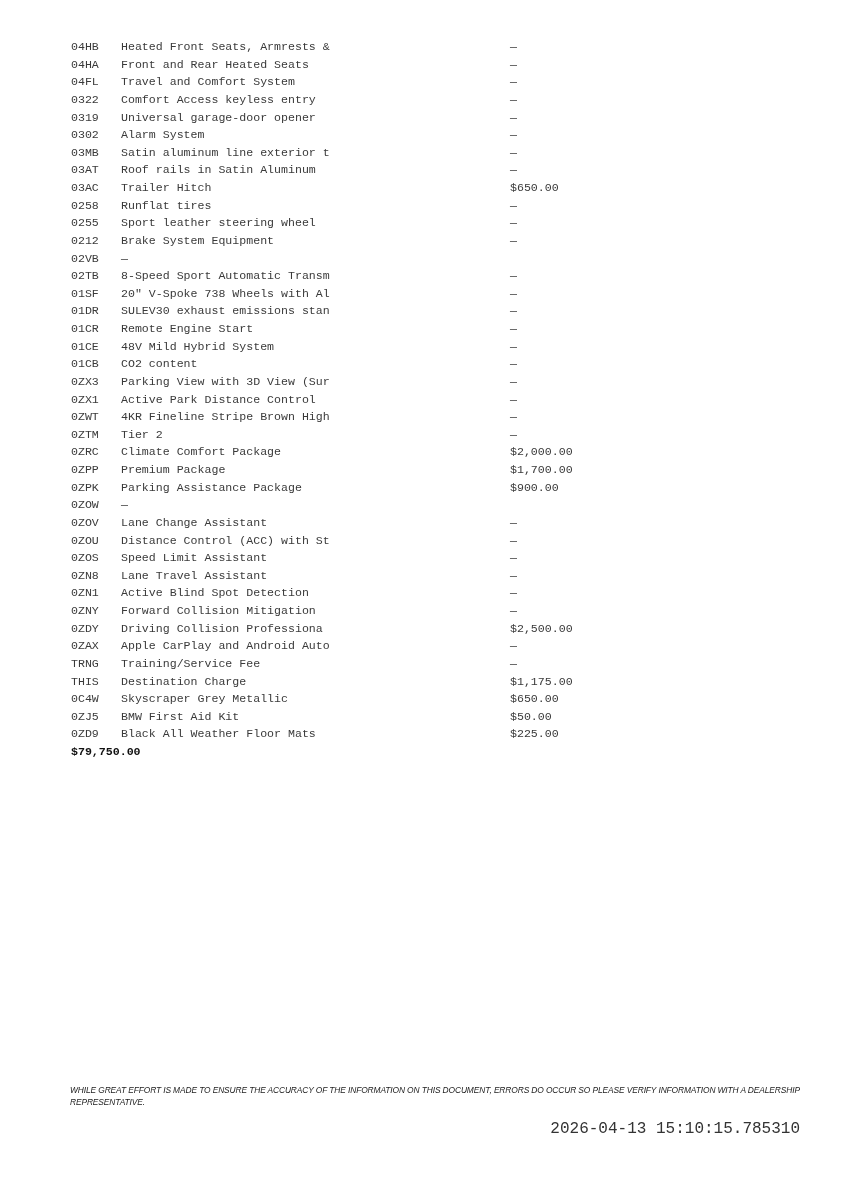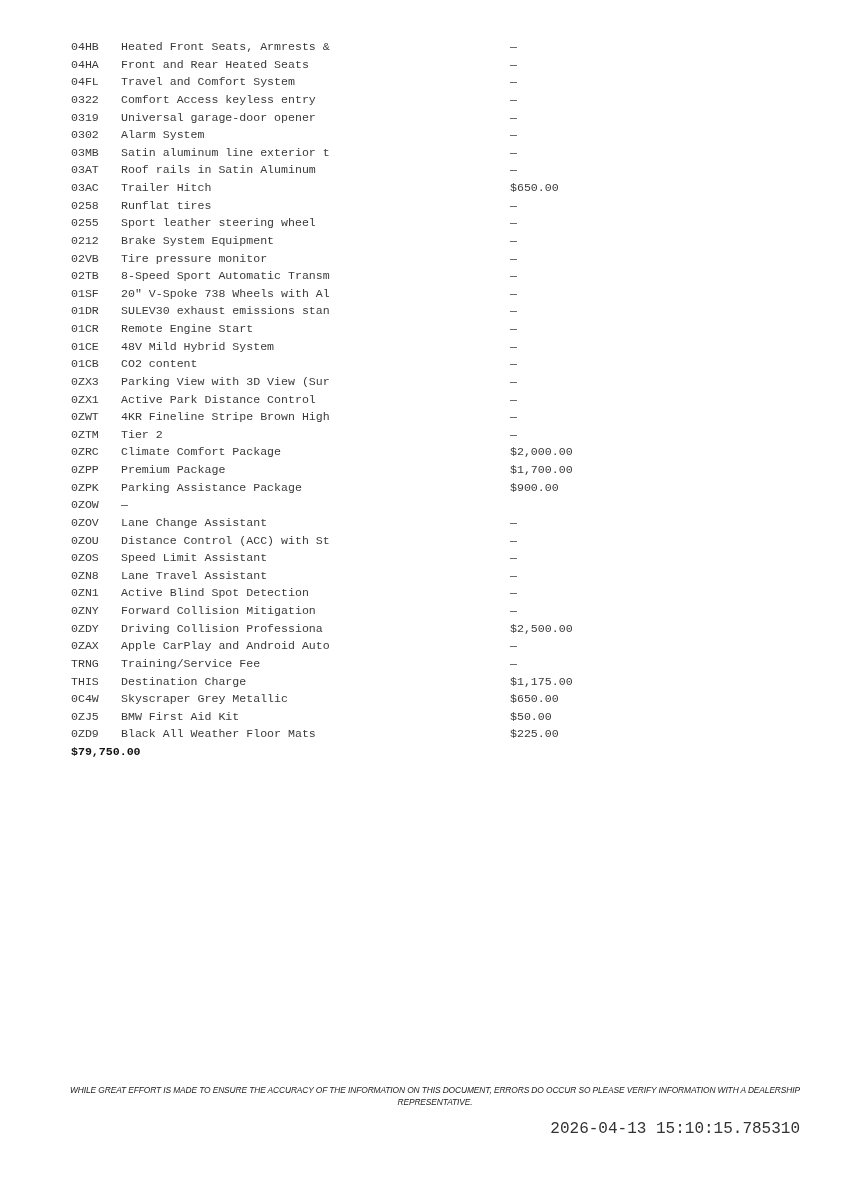--- a/index.html
+++ b/index.html
@@ -10,21 +10,21 @@
     font-size: 11.6px; color: #3a3a3a;
   }
   .row { height: 17.63px; line-height: 17.63px; display: flex; white-space: nowrap; }
   .code { width: 50px; }
   .desc { width: 389px; overflow: hidden; }
   .price { width: 120px; }
   .row.total { font-weight: bold; color: #111; }
   .disclaimer {
     position: absolute; left: 70px; top: 1084px; width: 730px;
     font-family: "Liberation Sans", "DejaVu Sans", sans-serif;
-    font-style: italic; font-size: 8.4px; line-height: 12px; text-align: center;
+    font-style: italic; font-size: 8.4px; line-height: 12px; text-align: left;
     color: #222; letter-spacing: -0.1px;
   }
   .timestamp {
     position: absolute; right: 48px; top: 1120px;
     font-family: "Liberation Mono", "DejaVu Sans Mono", monospace;
     font-size: 16px; color: #333;
   }
 </style>
 </head>
 <body>
@@ -86,21 +86,20 @@
         <span class="desc">Sport leather steering wheel</span>
         <span class="price">—</span>
       </div>
       <div class="row">
         <span class="code">0212</span>
         <span class="desc">Brake System Equipment</span>
         <span class="price">—</span>
       </div>
       <div class="row">
         <span class="code">02VB</span>
-        <span class="desc">Tire pressure monitor</span>
         <span class="price">—</span>
       </div>
       <div class="row">
         <span class="code">02TB</span>
         <span class="desc">8-Speed Sport Automatic Transm</span>
         <span class="price">—</span>
       </div>
       <div class="row">
         <span class="code">01SF</span>
         <span class="desc">20" V-Spoke 738 Wheels with Al</span>

